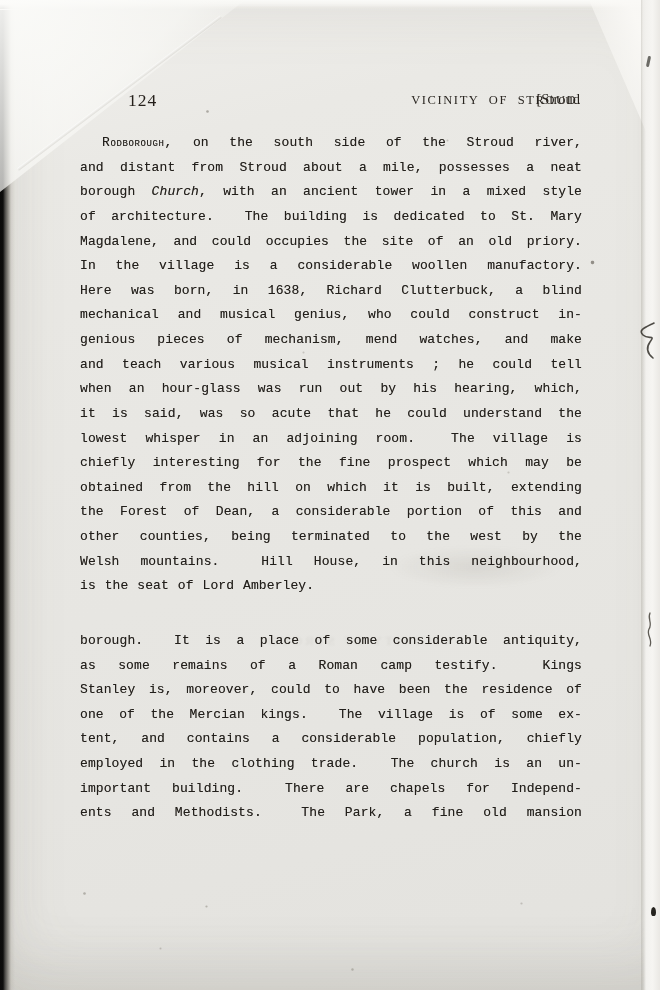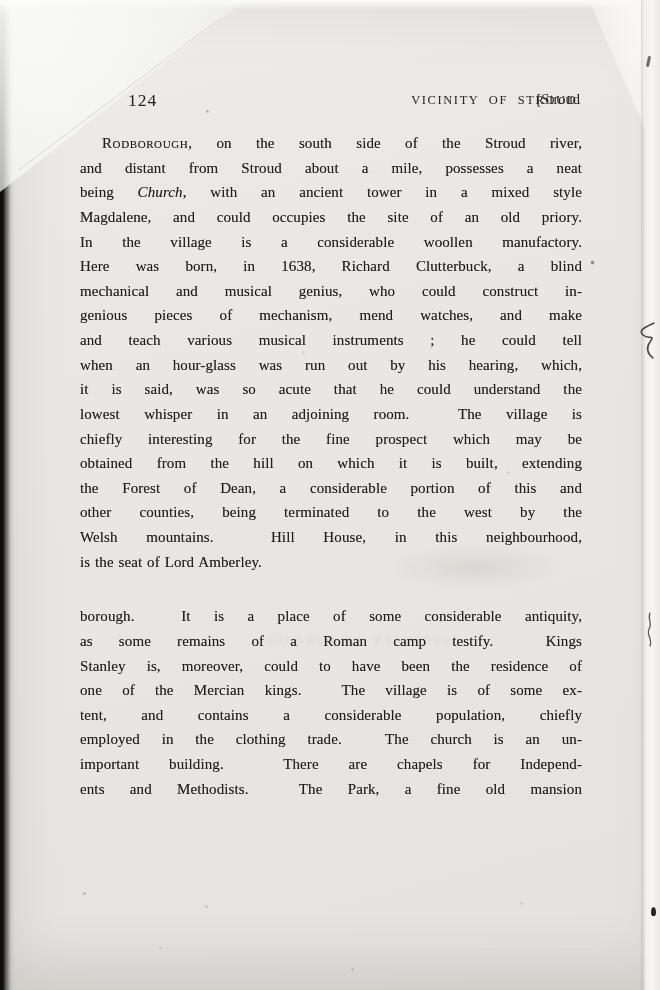--- a/index.html
+++ b/index.html
@@ -55,22 +55,22 @@
     filter: blur(2px); }
 
   
   .header-row { position:absolute; left:80px; top:90px; width:502px; height:22px; }
   .page-number { position:absolute; left:48px; top:0; font-size:17.5px; letter-spacing:1px; color:#241f1a; }
   .running-title { position:absolute; left:0; right:0; top:3px; text-align:right;
     font-size:12.5px; letter-spacing:1.6px; word-spacing:5px; color:#2a2621; }
   .catchword { position:absolute; right:2px; top:1px; font-size:14.5px; color:#241f1a; }
 
   .body-text { position:absolute; left:80px; top:131px; width:502px;
-    font-size:15px; letter-spacing:0.1px; word-spacing:1px;
-    text-shadow: 0 0 0.6px rgba(35,30,24,0.5); }
+    font-size:13px; letter-spacing:0.1px; word-spacing:1px;
+    text-shadow: 0 0 0.6px rgba(35,30,24,0.5); font-family: Liberation Mono, monospace; }
   .para + .para { margin-top:30px; }
   .line { line-height:24.63px; height:24.63px; text-align:justify; text-align-last:justify; white-space:nowrap; }
   .line.short { text-align-last:left; }
   .line.indent { text-indent:22px; }
   .sc { font-variant: small-caps; letter-spacing:0.6px; }
   .it { font-style: italic; }
 </style>
 </head>
 <body>
 
@@ -97,21 +97,22 @@
   <div class="header-row">
     <span class="page-number">124</span>
     <span class="running-title">VICINITY OF STROUD.</span>
     <span class="catchword">[Stroud</span>
   </div>
 
   <div class="body-text" id="body-text">
       <div class="para">
         <div class="line indent"><span class="sc">Rodborough</span><span>, on the south side of the Stroud river,</span></div>
         <div class="line"><span>and distant from Stroud about a mile, possesses a neat</span></div>
-        <div class="line"><span>being </span><span class="it">Church</span><span>, with an ancient tower in a mixed style</span></div>
+        <div class="line"><span>borough </span><span class="it">Church</span><span>, with an ancient tower in a mixed style</span></div>
+        <div class="line"><span>of architecture.&nbsp; The building is dedicated to St. Mary</span></div>
         <div class="line"><span>Magdalene, and could occupies the site of an old priory.</span></div>
         <div class="line"><span>In the village is a considerable woollen manufactory.</span></div>
         <div class="line"><span>Here was born, in 1638, Richard Clutterbuck, a blind</span></div>
         <div class="line"><span>mechanical and musical genius, who could construct in-</span></div>
         <div class="line"><span>genious pieces of mechanism, mend watches, and make</span></div>
         <div class="line"><span>and teach various musical instruments ; he could tell</span></div>
         <div class="line"><span>when an hour-glass was run out by his hearing, which,</span></div>
         <div class="line"><span>it is said, was so acute that he could understand the</span></div>
         <div class="line"><span>lowest whisper in an adjoining room.&nbsp; The village is</span></div>
         <div class="line"><span>chiefly interesting for the fine prospect which may be</span></div>

